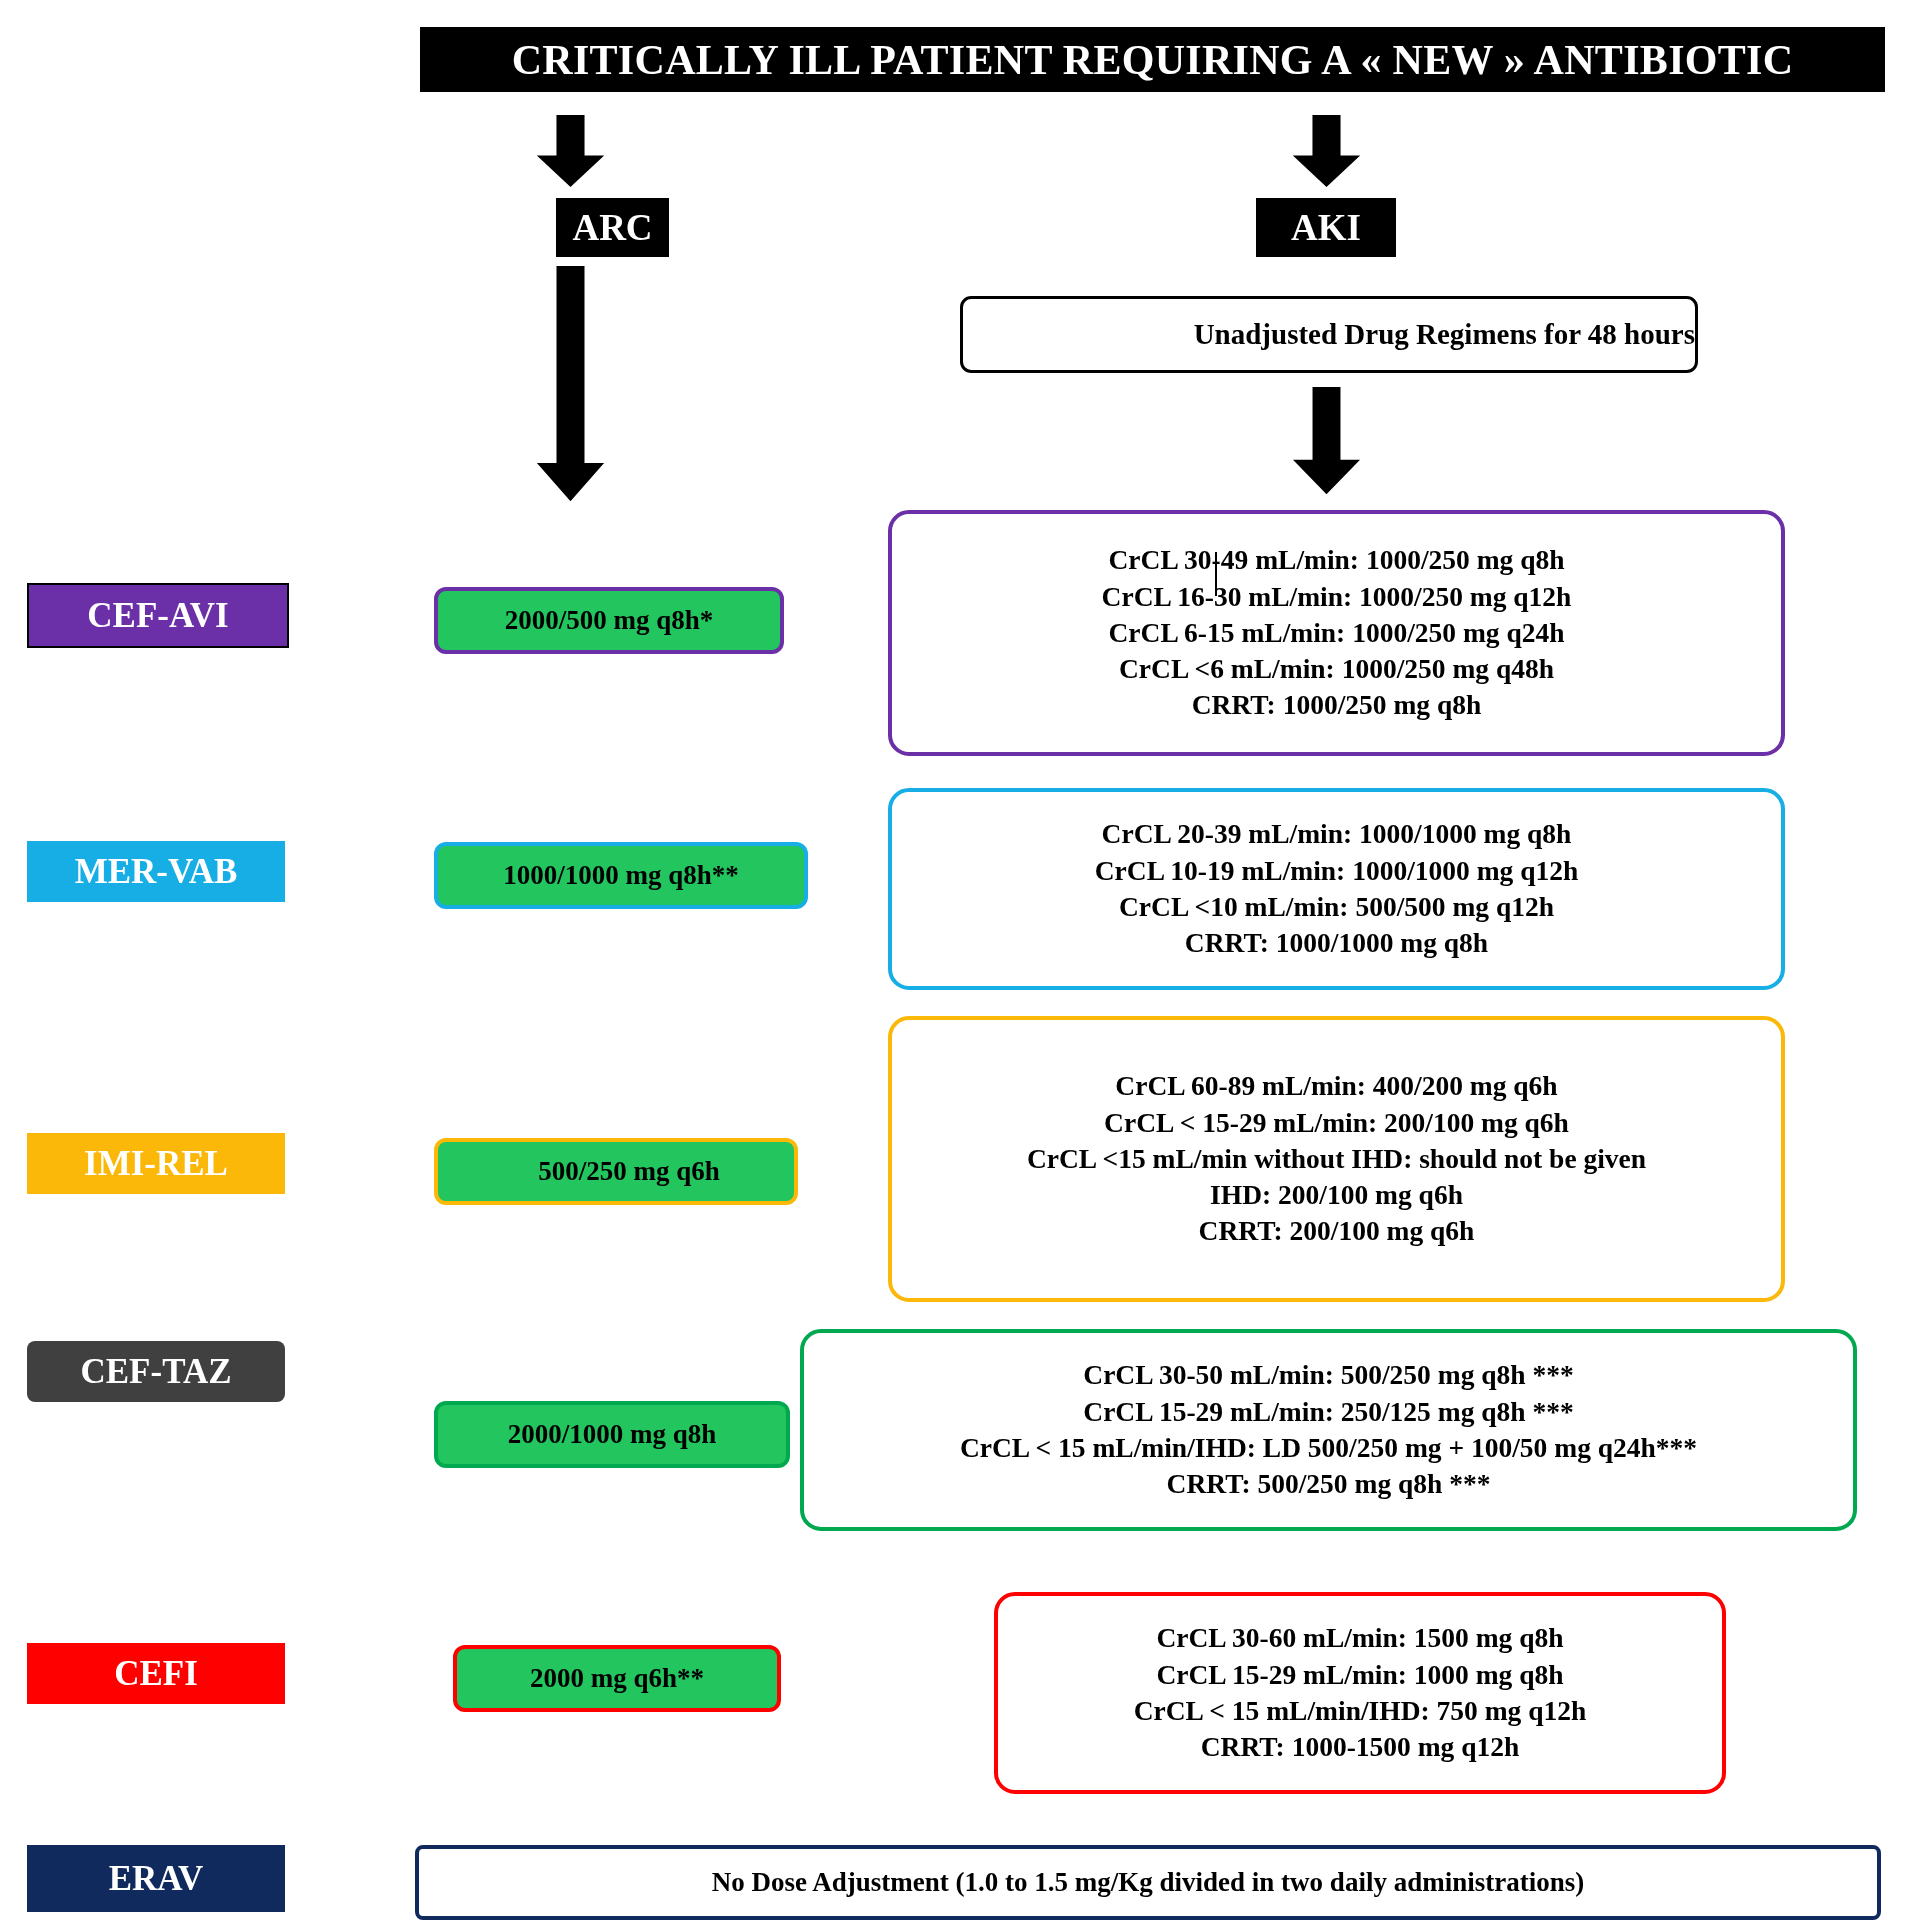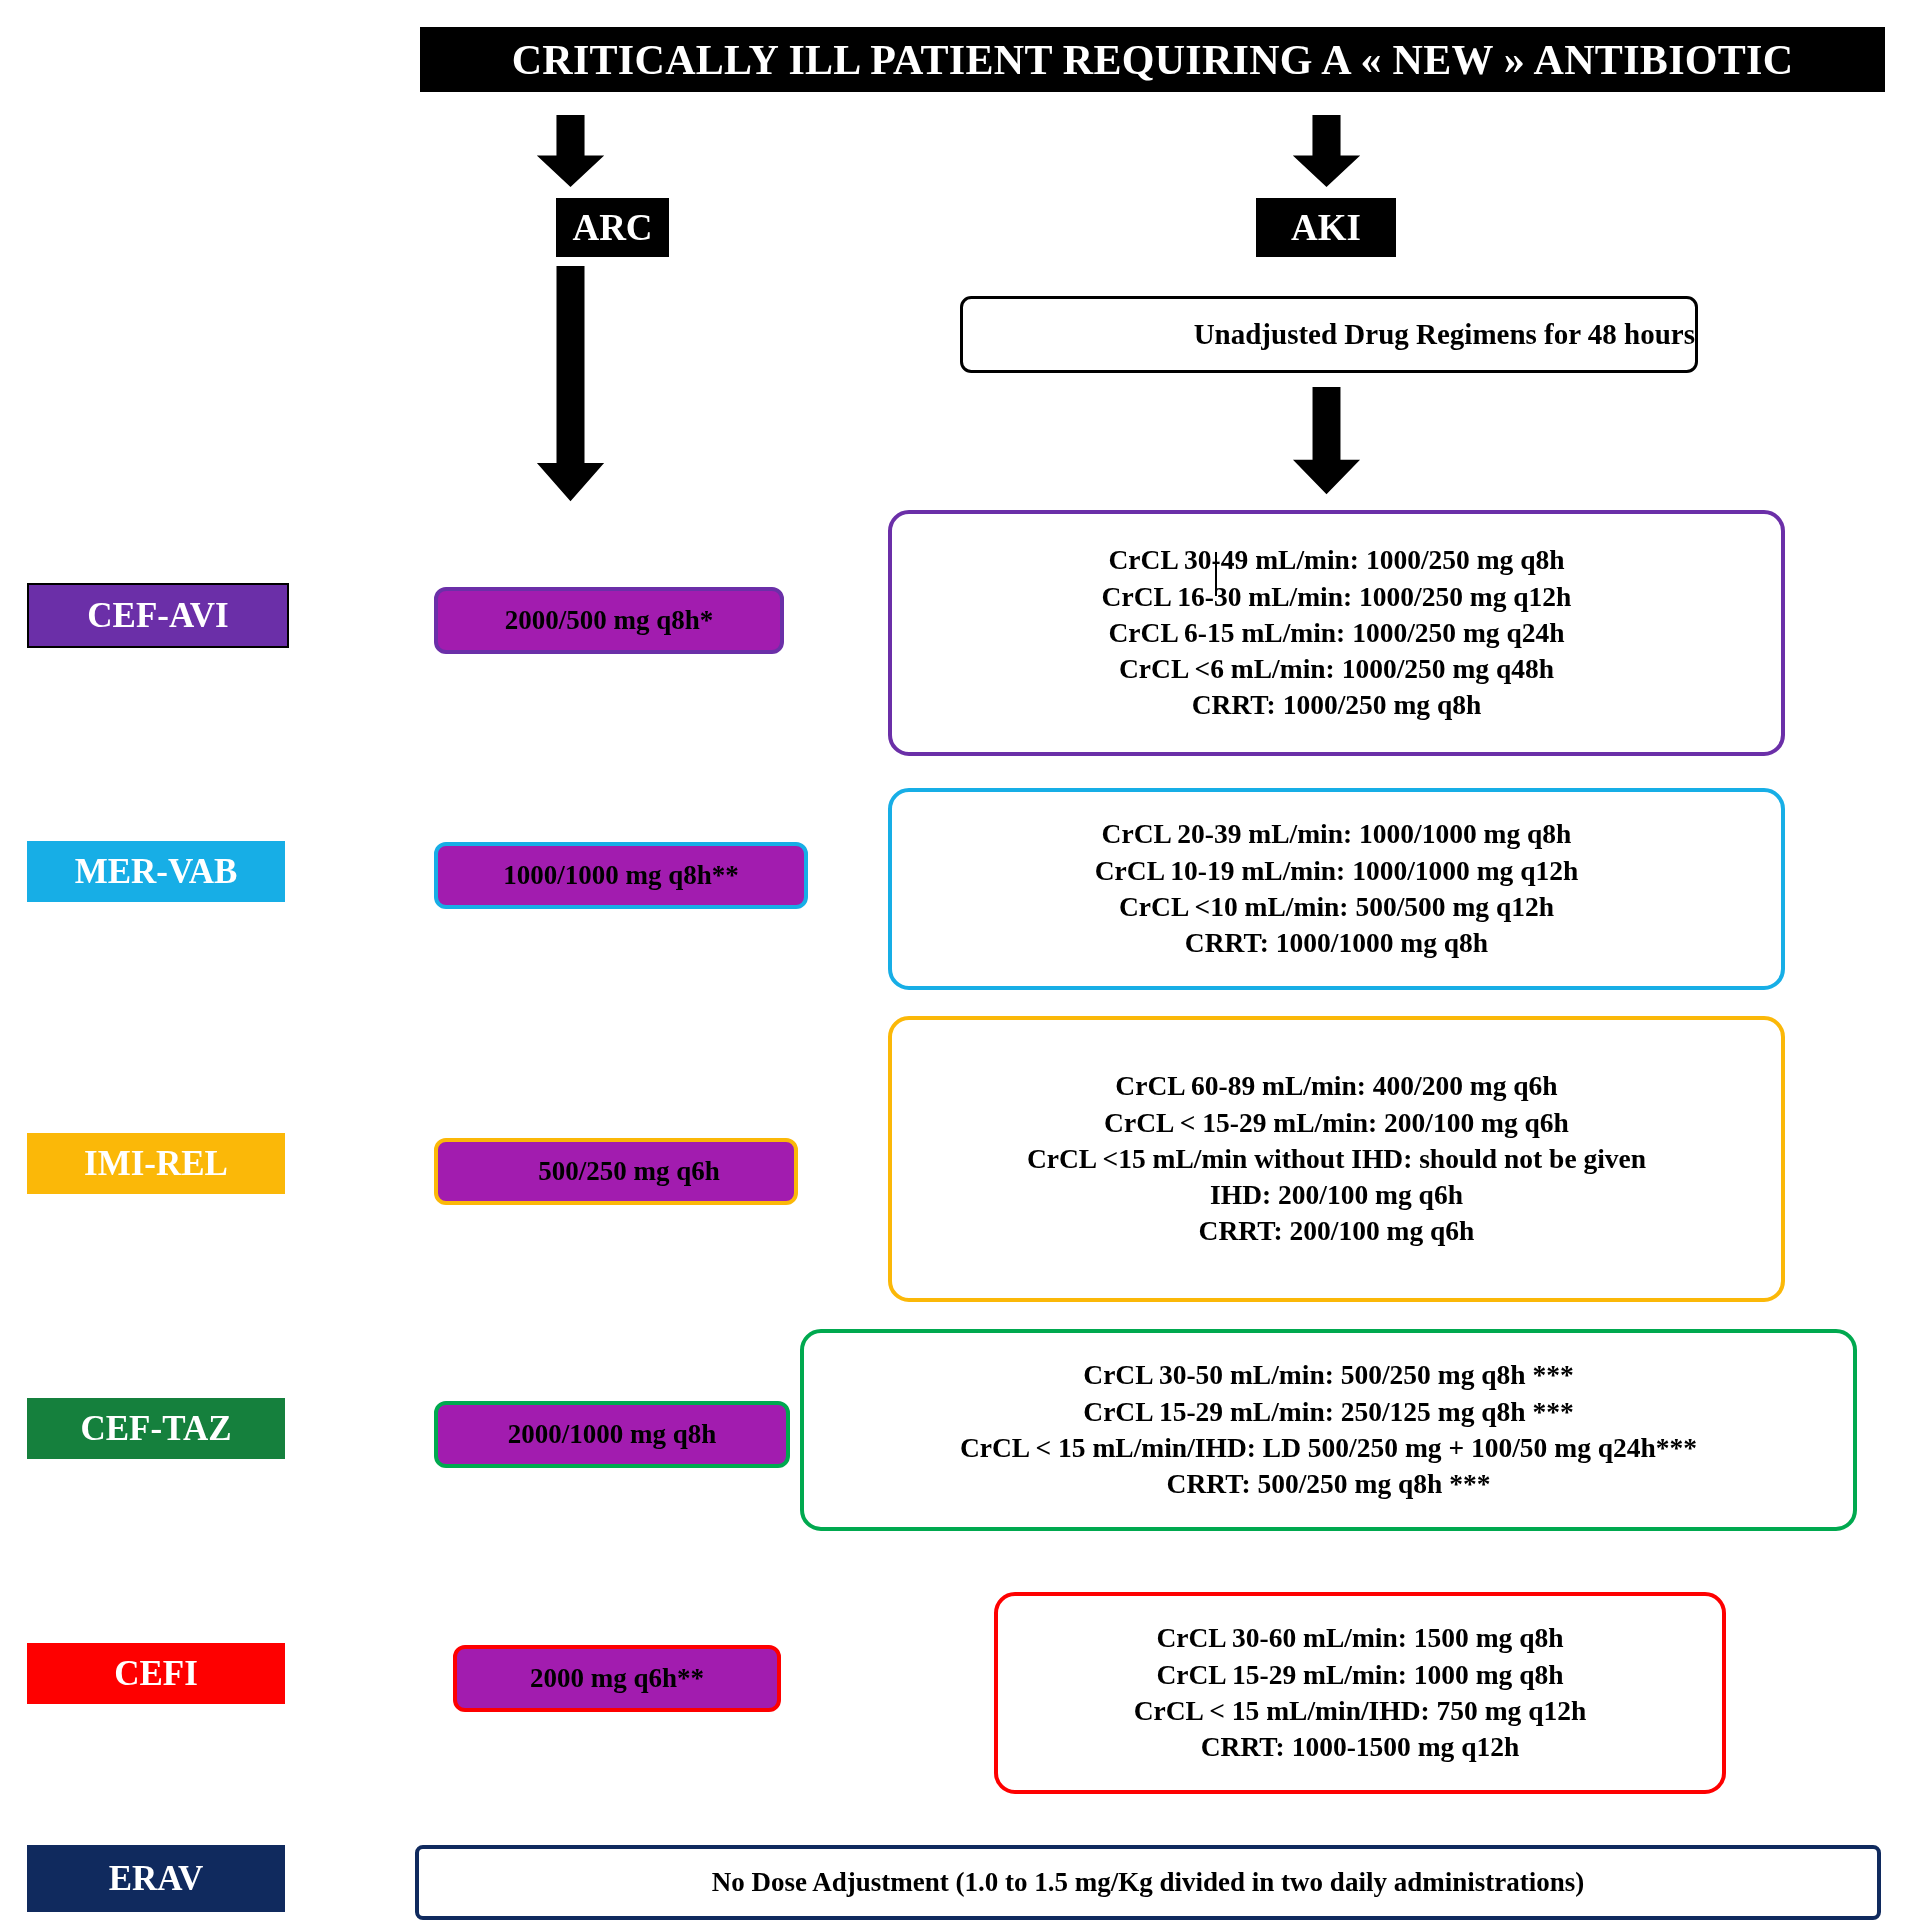--- a/index.html
+++ b/index.html
@@ -46,21 +46,21 @@
     left:27px;width:258px;height:61px;
   }
   .drug-chip .txt{
     color:#ffffff;font-weight:bold;font-size:35px;line-height:1;white-space:nowrap;
   }
   .chip-outline{border:2.8px solid #000000;}
 
   
   .arc-box{
     display:flex;align-items:center;justify-content:center;
-    background:#a21caf;border-radius:12px;
+    background:#22c55e;border-radius:12px;
   }
   .arc-box .txt{font-weight:bold;font-size:27px;color:#000000;white-space:nowrap;}
 
   
   .aki-panel{
     background:#ffffff;border-radius:21px;
     display:flex;flex-direction:column;align-items:center;justify-content:center;
   }
   .aki-panel .line{
     font-weight:bold;font-size:27.5px;color:#000000;white-space:nowrap;
@@ -146,21 +146,21 @@
   <span class="txt">500/250 mg q6h</span>
 </div>
 <div class="abs aki-panel" style="left:888px;top:1016px;width:889px;height:278px;border:4.5px solid #FBB808;">
   <span class="line">CrCL 60-89 mL/min: 400/200 mg q6h</span>
   <span class="line">CrCL &lt; 15-29 mL/min: 200/100 mg q6h</span>
   <span class="line">CrCL &lt;15 mL/min without IHD: should not be given</span>
   <span class="line">IHD: 200/100 mg q6h</span>
   <span class="line">CRRT: 200/100 mg q6h</span>
 </div>
 
-<div class="abs drug-chip" style="top:1398px;background:#15803d;">
+<div class="abs drug-chip" style="top:1341px;background:#404040;border-radius:8px;">
   <span class="txt">CEF-TAZ</span>
 </div>
 <div class="abs arc-box" style="left:434px;top:1401px;width:348px;height:59px;border:4.5px solid #00A94F;">
   <span class="txt">2000/1000 mg q8h</span>
 </div>
 <div class="abs aki-panel" style="left:800px;top:1329px;width:805px;height:194px;border:4.5px solid #00A94F;width:1049px;">
   <span class="line">CrCL 30-50 mL/min: 500/250 mg q8h ***</span>
   <span class="line">CrCL 15-29 mL/min: 250/125 mg q8h ***</span>
   <span class="line">CrCL &lt; 15 mL/min/IHD: LD 500/250 mg + 100/50 mg q24h***</span>
   <span class="line">CRRT: 500/250 mg q8h ***</span>

